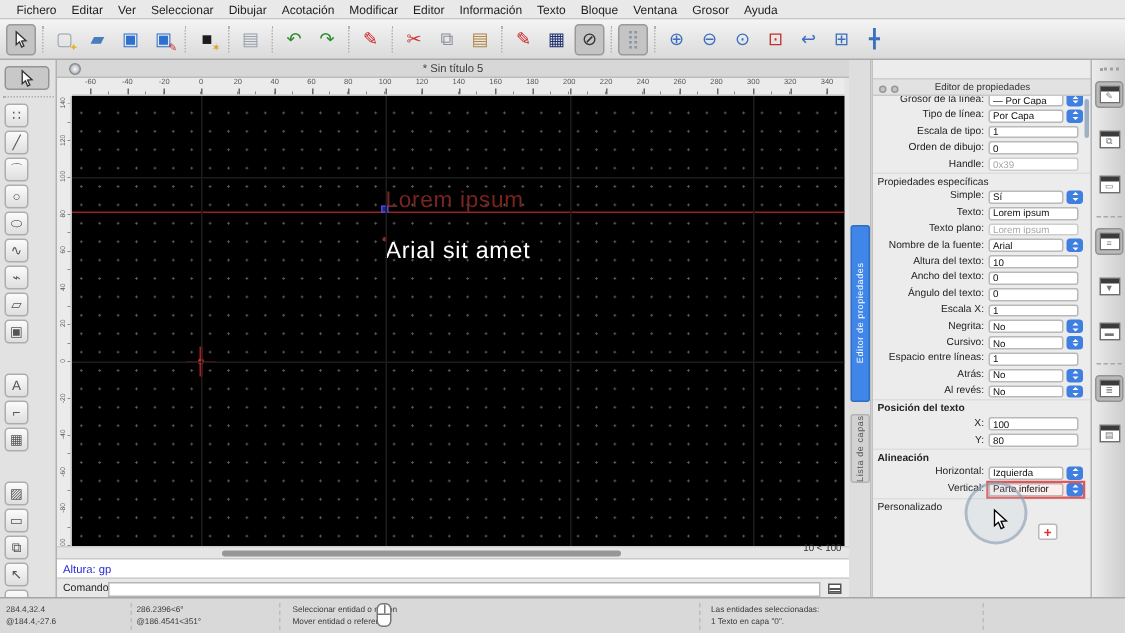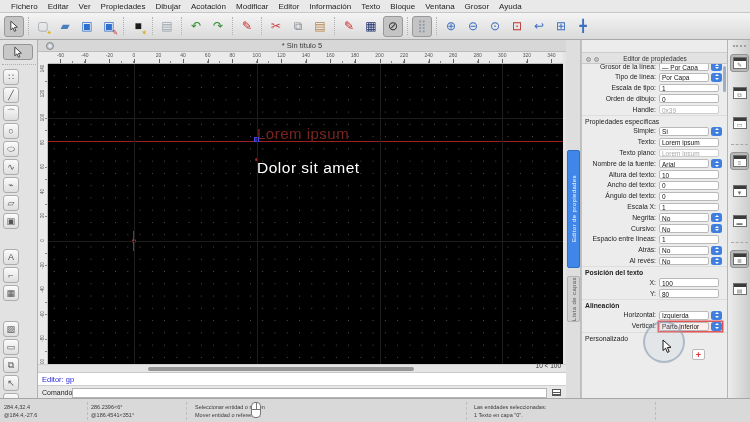--- a/index.html
+++ b/index.html
@@ -157,21 +157,21 @@
 </style>
 </head>
 <body>
 
 <div id="app">
 
   <div id="menubar">
       <span class="mitem">Fichero</span>
       <span class="mitem">Editar</span>
       <span class="mitem">Ver</span>
-      <span class="mitem">Propiedades</span>
+      <span class="mitem">Seleccionar</span>
       <span class="mitem">Dibujar</span>
       <span class="mitem">Acotación</span>
       <span class="mitem">Modificar</span>
       <span class="mitem">Editor</span>
       <span class="mitem">Información</span>
       <span class="mitem">Texto</span>
       <span class="mitem">Bloque</span>
       <span class="mitem">Ventana</span>
       <span class="mitem">Grosor</span>
       <span class="mitem">Ayuda</span>
@@ -355,40 +355,40 @@
       <span class="vlab" style="top: 51.25px;">100</span>
       <span class="vlab" style="top: 26.7px;">120</span>
       <span class="vlab" style="top: 2.15px;">140</span>
     </div>
 
   <div id="canvas">
     <div id="redline" style="background: rgb(158, 31, 31);"></div>
     <div id="lorem" style="color: rgb(122, 36, 32);">Lorem ipsum</div>
     <div id="handle-sq"></div>
     <div id="insdot"></div>
-    <div id="dolor" style="color: rgb(255, 255, 255);">Dolor sit amet</div>
+    <div id="dolor" style="color: rgb(255, 255, 255);">Arial sit amet</div>
     <div id="origin-h"></div>
     <div id="origin-v"></div>
     <div id="origin-c"></div>
   <div class="gridline" style="left: 86px; top: 0px; width: 1px; height: 300px;"></div>
       <div class="gridline" style="left: 208.75px; top: 0px; width: 1px; height: 300px;"></div>
       <div class="gridline" style="left: 331.5px; top: 0px; width: 1px; height: 300px;"></div>
       <div class="gridline" style="left: 454.25px; top: 0px; width: 1px; height: 300px;"></div>
       <div class="gridline" style="top: 54.25px; left: 0px; height: 1px; width: 515px;"></div>
       <div class="gridline" style="top: 177px; left: 0px; height: 1px; width: 515px;"></div>
       <div class="gridline" style="top: 299.75px; left: 0px; height: 1px; width: 515px;"></div>
     </div>
 
   <div id="scrollrow">
     <div id="hthumb"></div>
     <div id="gridinfo">10 &lt; 100</div>
   </div>
 
   <div id="cmdhistory">
-    <span>Editor: gp</span>
+    <span>Altura: gp</span>
   </div>
   <div id="cmdrow">
     <span id="cmdlabel">Comando:</span>
     <input id="cmdinput" type="text" value="" style="">
     <div id="cmdicon"></div>
   </div>
 
   <div id="sidetabs">
     <div class="vtab" id="tab-props">
       <span>Editor de propiedades</span>

